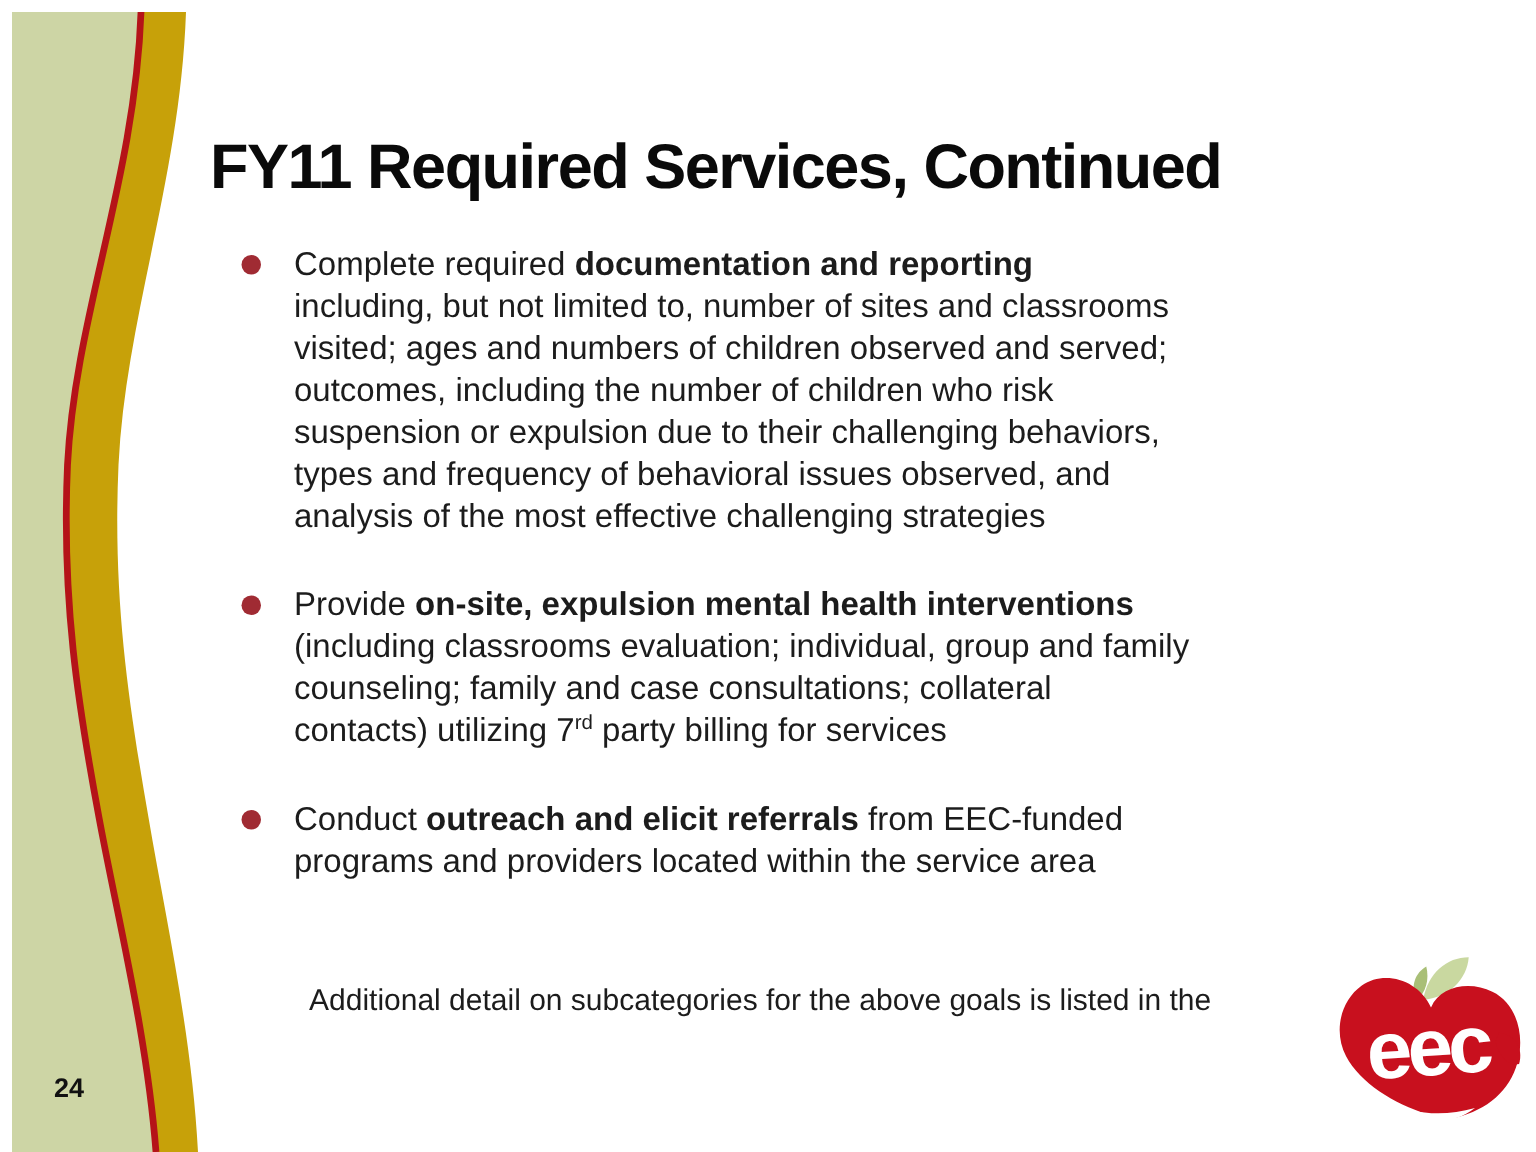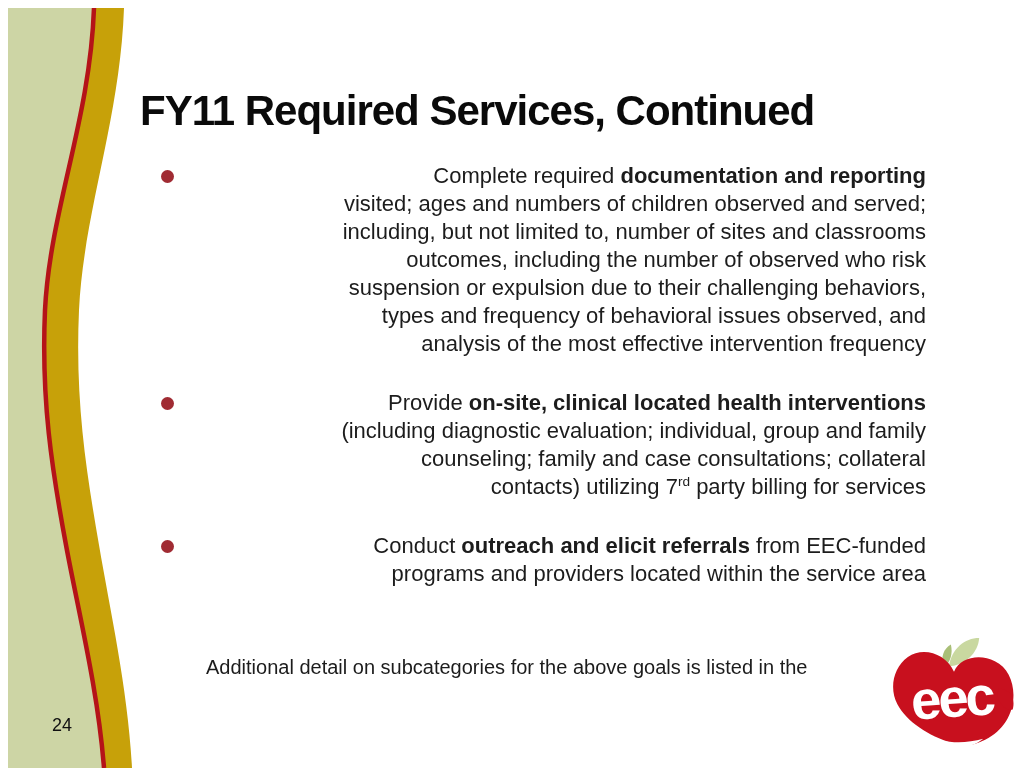--- a/index.html
+++ b/index.html
@@ -28,34 +28,34 @@
   .bullets{left:160px;top:162px;width:766px;}
   .bullet-item{
     position:relative;padding-left:36px;
     font-size:22px;line-height:28px;color:var(--body,#1c1c1c);
   }
   .bullet-item + .bullet-item{margin-top:31px;}
   .bullet-item .dot{
     position:absolute;left:1px;top:8px;width:13px;height:13px;border-radius:50%;
     background:var(--bullet,#a02b33);
   }
-  .bullet-item .line{white-space:nowrap;text-align:right;}
+  .bullet-item .line{white-space:nowrap;}
   .b{font-weight:bold;}
   sup{font-size:0.62em;line-height:0;}
 
   
   .footer-note{
     left:206px;top:654px;width:740px;
     font-size:20px;line-height:26px;color:var(--body,#1c1c1c);
   }
   .footer-note .fline{white-space:nowrap;}
 
   
   .page-number{
-    left:52px;top:715px;font-size:18px;color:#111;
+    left:36px;top:715px;font-size:18px;color:#111;font-weight:bold;
   }
 
   
   #eec-logo{left:891px;top:636px;width:126px;height:130px;}
 </style>
 </head>
 <body>
 
 <svg id="left-wave" class="abs" viewBox="0 0 150 768" preserveAspectRatio="none" aria-hidden="true">
 
@@ -67,33 +67,33 @@
   <path style="stroke:var(--redline,#b51318)" fill="none" stroke-width="4.5" d="M94,8 C90,120 50,210 45,310 C41,400 52,470 66,545 C78,610 98,690 104,768"></path>
 </svg>
 
 <div class="abs title">FY11 Required Services, Continued</div>
 
 <div class="abs bullets">
     <div class="bullet-item">
       <span class="dot"></span>
       <div>
         <div class="line"><span>Complete required </span><span class="b">documentation and reporting</span></div>
+        <div class="line"><span>including, but not limited to, number of sites and classrooms</span></div>
         <div class="line"><span>visited; ages and numbers of children observed and served;</span></div>
-        <div class="line"><span>including, but not limited to, number of sites and classrooms</span></div>
-        <div class="line"><span>outcomes, including the number of observed who risk</span></div>
+        <div class="line"><span>outcomes, including the number of children who risk</span></div>
         <div class="line"><span>suspension or expulsion due to their challenging behaviors,</span></div>
         <div class="line"><span>types and frequency of behavioral issues observed, and</span></div>
-        <div class="line"><span>analysis of the most effective intervention frequency</span></div>
+        <div class="line"><span>analysis of the most effective challenging strategies</span></div>
       </div>
     </div>
     <div class="bullet-item">
       <span class="dot"></span>
       <div>
-        <div class="line"><span>Provide </span><span class="b">on-site, clinical located health interventions</span></div>
-        <div class="line"><span>(including diagnostic evaluation; individual, group and family</span></div>
+        <div class="line"><span>Provide </span><span class="b">on-site, expulsion mental health interventions</span></div>
+        <div class="line"><span>(including classrooms evaluation; individual, group and family</span></div>
         <div class="line"><span>counseling; family and case consultations; collateral</span></div>
         <div class="line"><span>contacts) utilizing 7</span><sup>rd</sup><span> party billing for services</span></div>
       </div>
     </div>
     <div class="bullet-item">
       <span class="dot"></span>
       <div>
         <div class="line"><span>Conduct </span><span class="b">outreach and elicit referrals</span><span> from EEC-funded</span></div>
         <div class="line"><span>programs and providers located within the service area</span></div>
       </div>

